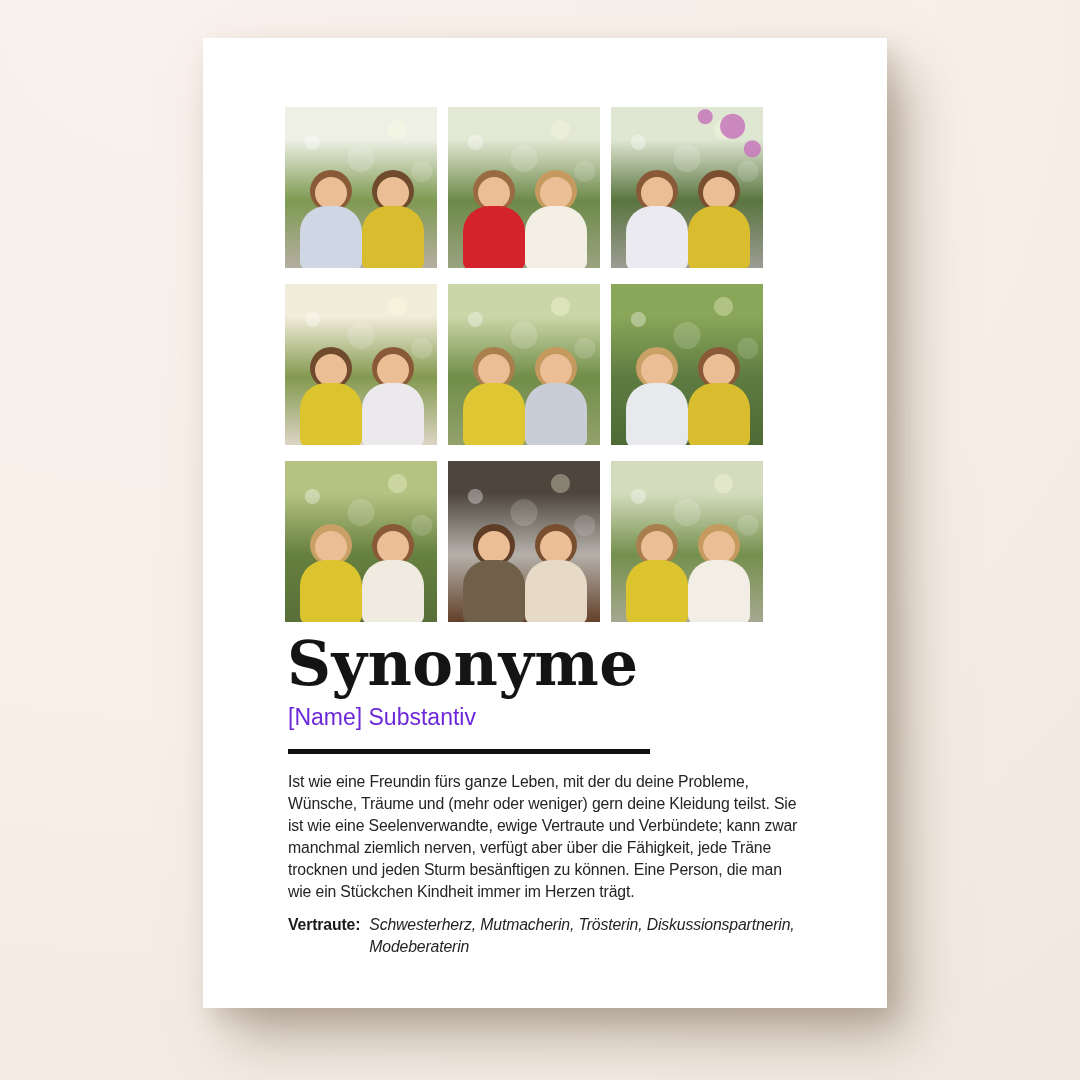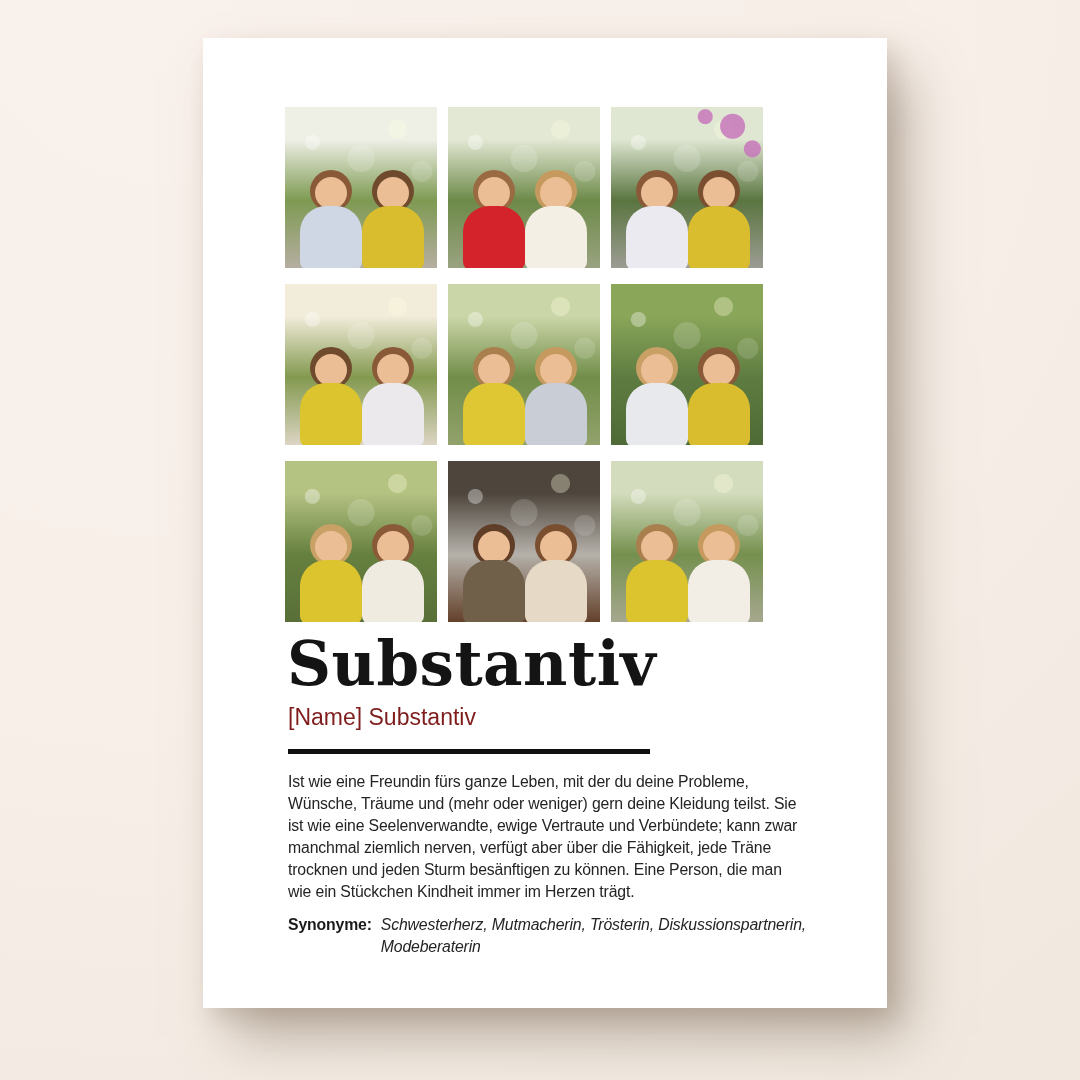--- a/index.html
+++ b/index.html
@@ -44,21 +44,21 @@
   .hair{position:absolute;top:0;left:11px;width:42px;height:42px;border-radius:50%;}
   .head{position:absolute;top:7px;left:16px;width:32px;height:32px;border-radius:50%;}
   .torso{position:absolute;top:36px;left:1px;width:62px;height:64px;border-radius:26px 26px 8px 8px;}
   .title{
     margin:8px 0 0 84px;
     font-family:"DejaVu Serif","Liberation Serif",serif;
     font-weight:700;font-size:61px;line-height:1.1;letter-spacing:.5px;
     color:var(--ink,#141414);
   }
   .subtitle{
-    margin:6px 0 0 85px;font-size:23px;line-height:1.3;color:#7f1d1d;
+    margin:6px 0 0 85px;font-size:23px;line-height:1.3;color:#6d28d9;
   }
   .divider{
     margin:16px 0 0 85px;width:362px;height:5px;background:var(--rule,#101010);
   }
   .definition{
     margin:17px 0 0 85px;width:512px;
     font-size:15.8px;line-height:22px;letter-spacing:-0.15px;color:#242424;
   }
   .synonyms{
     margin:11px 0 0 85px;display:flex;
@@ -176,22 +176,22 @@
             <div class="head" style="background: rgb(236, 190, 150);"></div>
             <div class="torso" style="background: rgb(220, 196, 46);"></div>
           </div>
           <div class="person p2">
             <div class="hair" style="background: rgb(198, 154, 95);"></div>
             <div class="head" style="background: rgb(236, 190, 150);"></div>
             <div class="torso" style="background: rgb(242, 238, 230);"></div>
           </div>
         </div>
       </div>
-    <h1 class="title">Substantiv</h1>
+    <h1 class="title">Synonyme</h1>
     <div class="subtitle">[Name] Substantiv</div>
     <div class="divider"></div>
     <p class="definition">Ist wie eine Freundin fürs ganze Leben, mit der du deine Probleme, Wünsche, Träume und (mehr oder weniger) gern deine Kleidung teilst. Sie ist wie eine Seelenverwandte, ewige Vertraute und Verbündete; kann zwar manchmal ziemlich nerven, verfügt aber über die Fähigkeit, jede Träne trocknen und jeden Sturm besänftigen zu können. Eine Person, die man wie ein Stückchen Kindheit immer im Herzen trägt.</p>
     <div class="synonyms">
-      <span class="syn-label">Synonyme:</span>
+      <span class="syn-label">Vertraute:</span>
       <span class="syn-text">Schwesterherz, Mutmacherin, Trösterin, Diskussionspartnerin, Modeberaterin</span>
     </div>
   </div>
 </div>
 
 </body></html>

